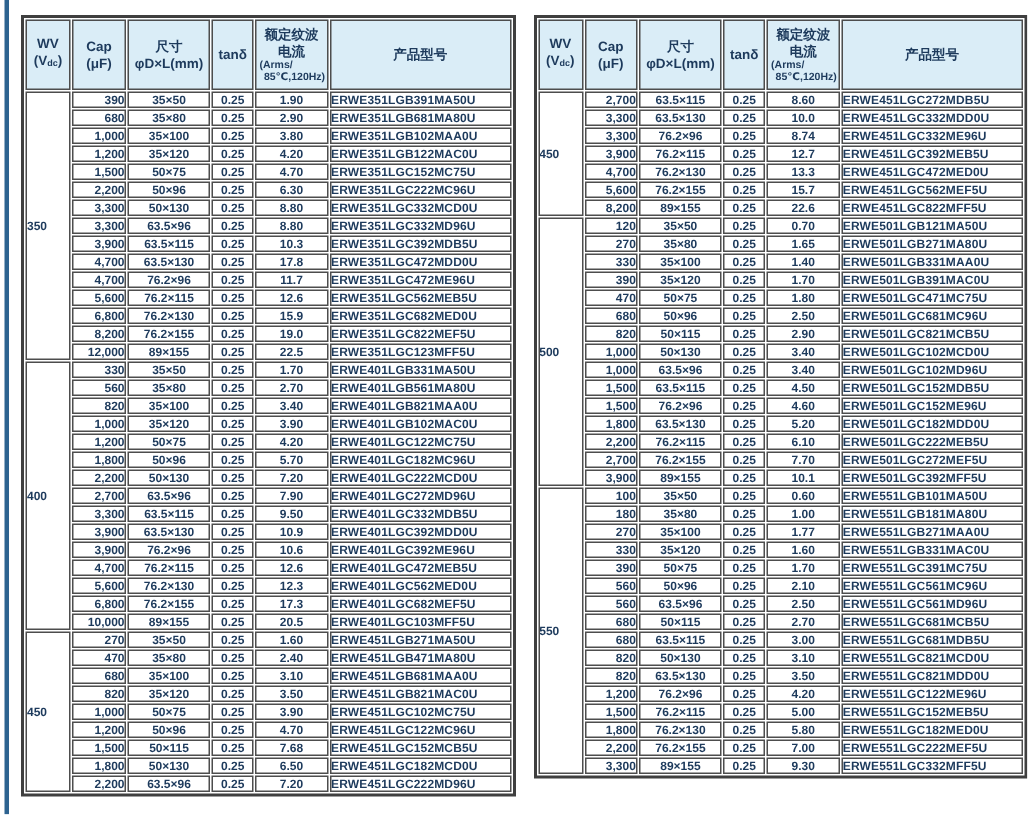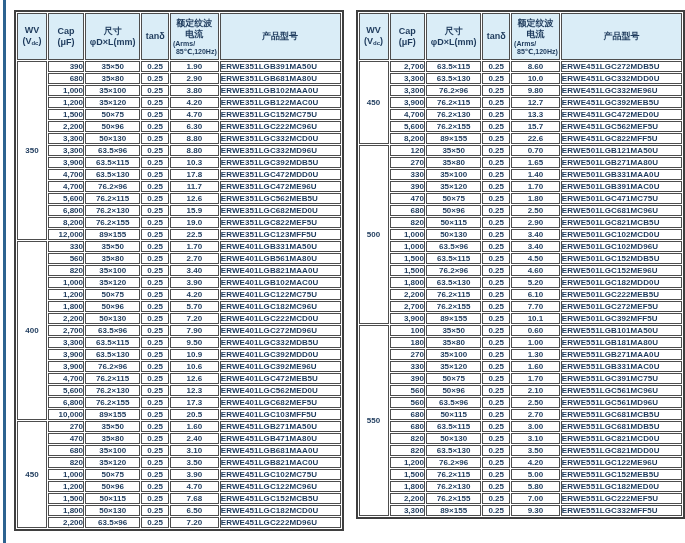--- a/index.html
+++ b/index.html
@@ -21,21 +21,21 @@
     border:1px solid #4d4d4d; box-sizing:border-box; overflow:hidden; white-space:nowrap;
   }
   table.spec th {
     background:#daedf7; color:#1d3a5c; font-size:9px; font-weight:bold;
     text-align:center; vertical-align:middle; height:47px; padding:0 1px; line-height:11px;
   }
   table.spec td {
     background:#ffffff; color:#1d3a5c; font-size:8px; font-weight:bold;
     height:11px; line-height:9px; padding:0; vertical-align:middle;
   }
-  td.wv { background:#daedf7; text-align:center; font-size:8.5px; }
+  td.wv { background:#daedf7; font-size:8.5px; }
   td.cap { text-align:right; padding-right:8px; }
   td.size { text-align:center; }
   td.tand { text-align:center; }
   td.ripple { text-align:center; }
   td.model { text-align:left; padding-left:5px; letter-spacing:0.1px; }
   .th-small { font-size:7px; font-weight:bold; line-height:8px; text-align:left; padding-left:1px; }
   .th-small2 { font-size:7px; font-weight:bold; line-height:8px; text-align:left; padding-left:4px; }
   sub.vdc { font-size:6px; vertical-align:-1px; }
   col.c-wv{width:32px} col.c-cap{width:39px} col.c-size{width:57px}
   col.c-tand{width:29px} col.c-ripple{width:45px} col.c-model{width:127px}
@@ -414,21 +414,21 @@
             <td class="cap">3,300</td>
             <td class="size">63.5×130</td>
             <td class="tand">0.25</td>
             <td class="ripple">10.0</td>
             <td class="model">ERWE451LGC332MDD0U</td>
           </tr>
           <tr>
             <td class="cap">3,300</td>
             <td class="size">76.2×96</td>
             <td class="tand">0.25</td>
-            <td class="ripple">9.80</td>
+            <td class="ripple">8.74</td>
             <td class="model">ERWE451LGC332ME96U</td>
           </tr>
           <tr>
             <td class="cap">3,900</td>
             <td class="size">76.2×115</td>
             <td class="tand">0.25</td>
             <td class="ripple">12.7</td>
             <td class="model">ERWE451LGC392MEB5U</td>
           </tr>
           <tr>
@@ -570,21 +570,21 @@
             <td class="cap">180</td>
             <td class="size">35×80</td>
             <td class="tand">0.25</td>
             <td class="ripple">1.00</td>
             <td class="model">ERWE551LGB181MA80U</td>
           </tr>
           <tr>
             <td class="cap">270</td>
             <td class="size">35×100</td>
             <td class="tand">0.25</td>
-            <td class="ripple">1.30</td>
+            <td class="ripple">1.77</td>
             <td class="model">ERWE551LGB271MAA0U</td>
           </tr>
           <tr>
             <td class="cap">330</td>
             <td class="size">35×120</td>
             <td class="tand">0.25</td>
             <td class="ripple">1.60</td>
             <td class="model">ERWE551LGB331MAC0U</td>
           </tr>
           <tr>

